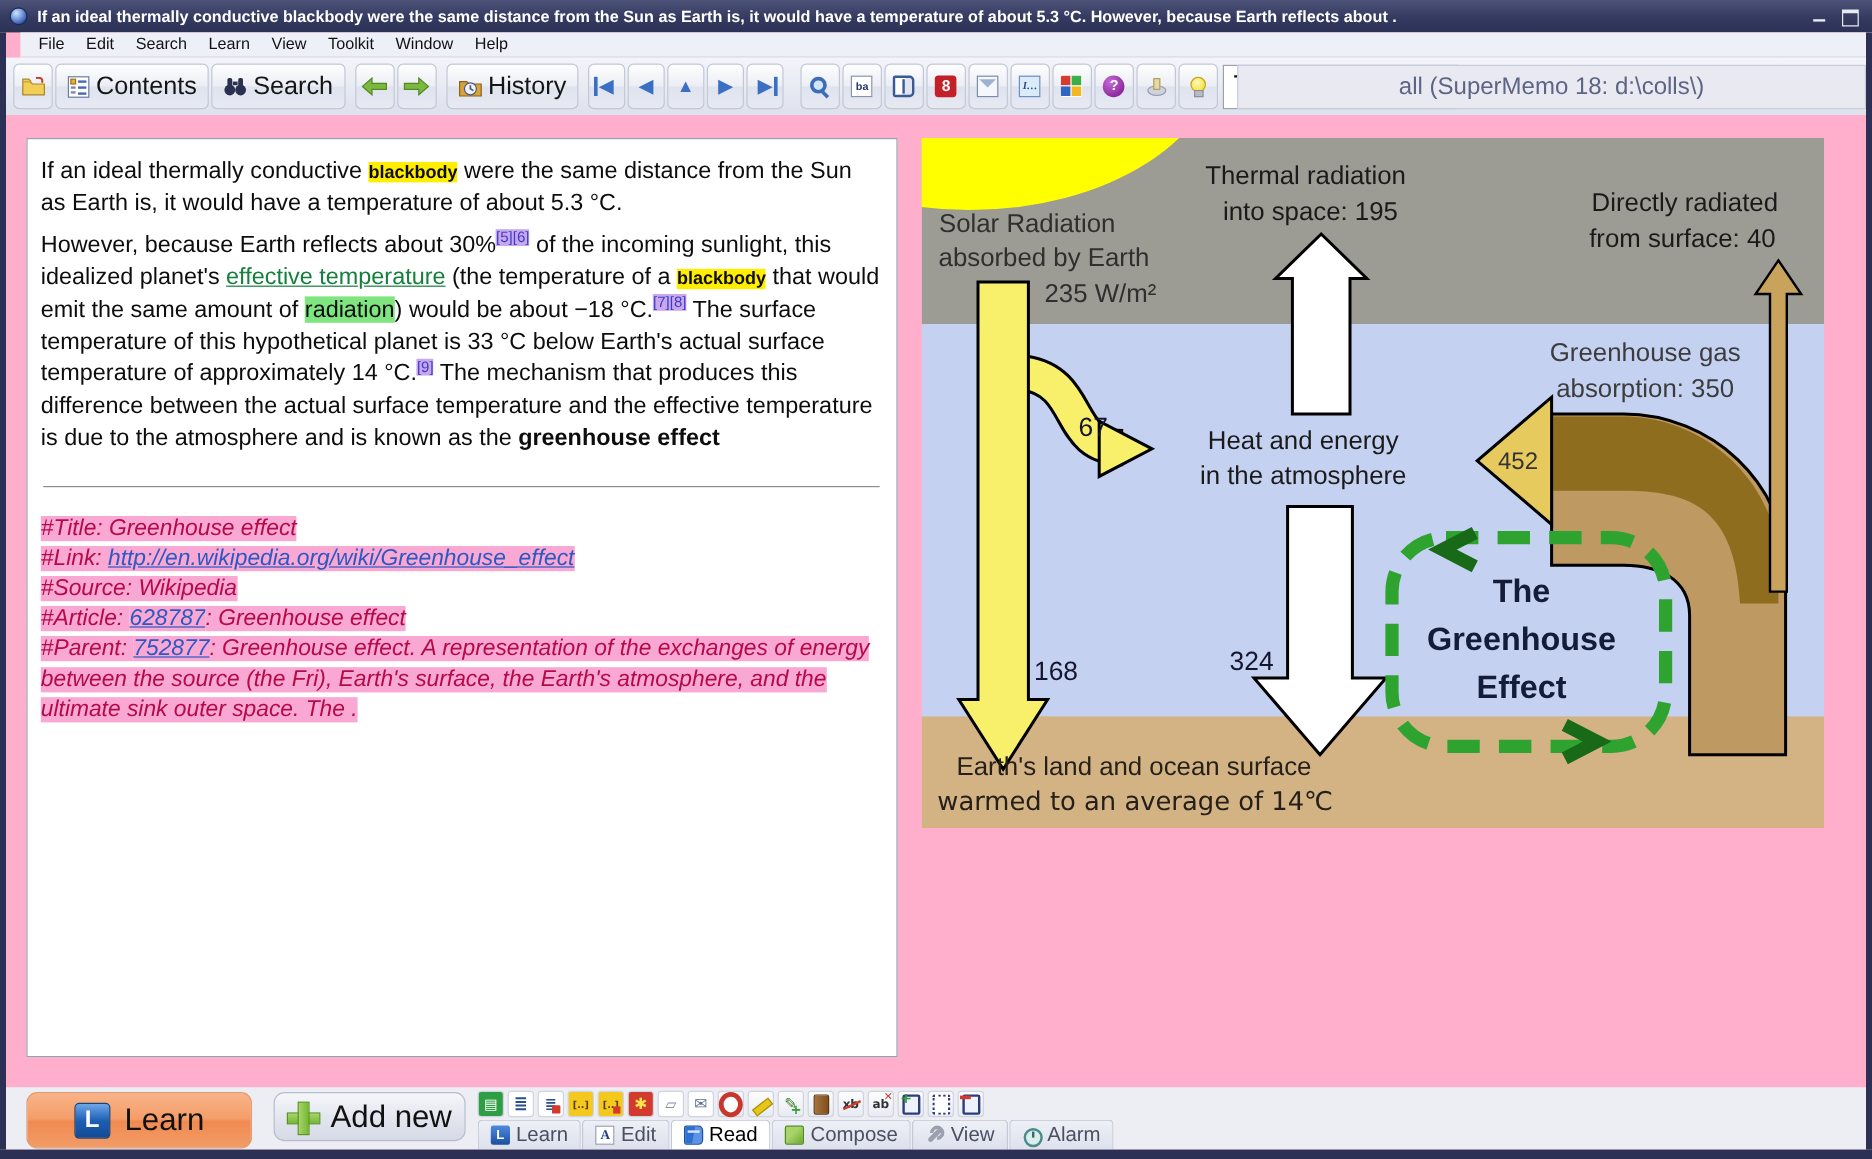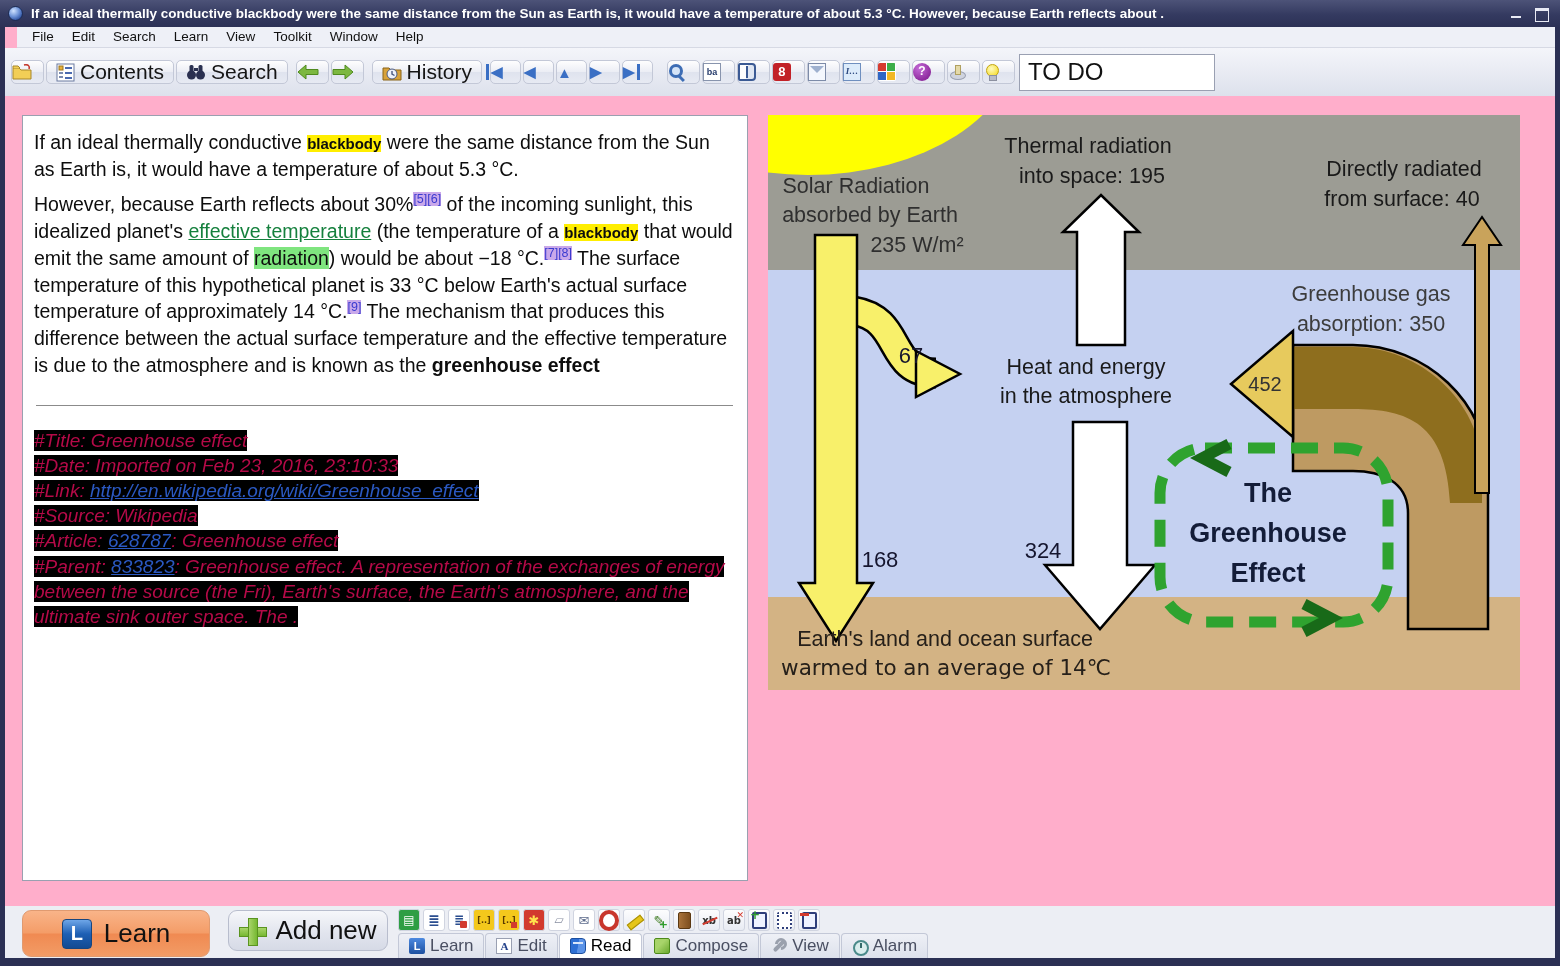--- a/index.html
+++ b/index.html
@@ -23,23 +23,23 @@
   .frame-bottom{position:absolute;left:0;top:958px;width:1560px;height:8px;background:#2b3054;}
 
   
   .menubar{position:absolute;left:17px;top:27px;width:1550px;height:21px;background:#eef0f7;border-bottom:1px solid #d6d9e4;
     display:flex;padding-left:6px;}
   .menu-item{font-size:13.5px;color:#111;padding:2px 9px;cursor:default;}
 
   
   .toolbar{position:absolute;left:5px;top:48px;width:1550px;height:48px;
     background:linear-gradient(#f4f5fa,#dde1ec);display:flex;align-items:center;padding-left:5px;}
-  .tb-btn{height:24px;border:1px solid #c3c8d7;border-radius:5px;margin:0 1px;
+  .tb-btn{height:38px;border:1px solid #c3c8d7;border-radius:5px;margin:0 1px;
     background:linear-gradient(#fefefe,#eceef5 48%,#dfe3ee 52%,#e7eaf3);
-    display:inline-flex;align-items:center;padding:0 9px;cursor:default;}
+    display:inline-flex;align-items:center;justify-content:center;padding:0 9px;cursor:default;}
   .tb-btn-label{font-size:21px;color:#151515;margin-left:5px;}
   .tb-sep{width:6px;}
   .navbtn{width:31px;font-size:15px;color:#3a6fc4;font-weight:bold;padding:0;}
   .navbtn.n-first-icon span,.navbtn.n-last-icon span{position:relative;}
   .navbtn.n-first-icon span::before{content:"";position:absolute;left:-5px;top:1px;bottom:1px;width:3px;background:#3a6fc4;}
   .navbtn.n-last-icon span::after{content:"";position:absolute;right:-5px;top:1px;bottom:1px;width:3px;background:#3a6fc4;}
   .icobtn{width:33px;padding:0;}
   .todo-box{width:196px;height:37px;background:#fff;border:1px solid #9aa0b2;font-size:24px;color:#111;
     padding:0 8px;margin-left:3px;font-family:"Liberation Sans",sans-serif;}
   .collection-panel{position:absolute;right:0;top:6px;width:524px;height:37px;background:#e9eaf1;
@@ -79,21 +79,21 @@
     padding:13px 12px 0 11px;overflow:hidden;cursor:text;}
   .article-text p{margin:0 0 8px 0;font-size:19.5px;line-height:1.38;color:#0d0d0d;}
   .sg-hl-term{background:#ffee00;font-weight:bold;font-size:15px;}
   .sg-ref{background:#c9a8ea;color:#3b3bd0;font-size:12.5px;vertical-align:super;line-height:0;}
   .sg-link{color:#15803d;text-decoration:underline;cursor:pointer;}
   .sg-hl-green{background:#7fe57f;}
   .sg-b{font-weight:bold;}
   .article-rule{border:none;border-top:1px solid #8b8b8b;margin:26px 2px 0 2px;}
   .article-meta{margin-top:22px;}
   .meta-line{font-size:19px;line-height:1.32;font-style:italic;}
-  .meta-line .sg{background:#000000;color:#b50a48;}
+  .meta-line .sg{background:#f9a8d4;color:#b50a48;}
   .meta-line .sg-link{color:#2b59c3;}
 
   
   .diagram{position:absolute;left:763px;top:19px;width:752px;height:575px;}
   .diagram svg{display:block;}
   .dg-label{font-family:"Liberation Sans",sans-serif;}
 
   
   .bottombar{position:absolute;left:5px;top:906px;width:1550px;height:52px;background:#eceef4;}
   .learn-btn{position:absolute;left:17px;top:4px;width:188px;height:47px;border:1px solid #e09a70;border-radius:9px;
@@ -275,37 +275,39 @@
           <span class="tico t-help-icon"></span>
         </span>
         <span class="tb-btn icobtn">
           <span class="tico t-hand-icon"></span>
         </span>
         <span class="tb-btn icobtn">
           <span class="tico t-lightbulb-icon"></span>
         </span>
       </span>
     <input class="todo-box" type="text" value="TO DO" style="">
+    <span class="collection-panel">
+      <span>all (SuperMemo 18: d:\colls\)</span>
+    </span>
   </div>
 
   <div class="main">
 
     <div class="article-panel">
       <div class="article-text" id="article-text">
           <p><span class="">If an ideal thermally conductive </span><span class="sg-hl-term">blackbody</span><span class=""> were the same distance from the Sun as Earth is, it would have a temperature of about 5.3 °C.</span></p>
           <p><span class="">However, because Earth reflects about 30%</span><span class="sg-ref">[5][6]</span><span class=""> of the incoming sunlight, this idealized planet's </span><span class="sg-link">effective temperature</span><span class=""> (the temperature of a </span><span class="sg-hl-term">blackbody</span><span class=""> that would emit the same amount of </span><span class="sg-hl-green">radiation</span><span class="">) would be about −18 °C.</span><span class="sg-ref">[7][8]</span><span class=""> The surface temperature of this hypothetical planet is 33 °C below Earth's actual surface temperature of approximately 14 °C.</span><span class="sg-ref">[9]</span><span class=""> The mechanism that produces this difference between the actual surface temperature and the effective temperature is due to the atmosphere and is known as the </span><span class="sg-b">greenhouse effect</span></p>
         </div>
       <hr class="article-rule">
       <div class="article-meta" id="article-meta">
           <div class="meta-line"><span class="sg">#Title: Greenhouse effect</span></div>
-          <div class="meta-line"><span class="sg">#Date: Imported on Feb 23, 2016, 23:10:33</span></div>
           <div class="meta-line"><span class="sg">#Link: </span><span class="sg sg-link">http://en.wikipedia.org/wiki/Greenhouse_effect</span></div>
           <div class="meta-line"><span class="sg">#Source: Wikipedia</span></div>
           <div class="meta-line"><span class="sg">#Article: </span><span class="sg sg-link">628787</span><span class="sg">: Greenhouse effect</span></div>
-          <div class="meta-line"><span class="sg">#Parent: </span><span class="sg sg-link">833823</span><span class="sg">: Greenhouse effect. A representation of the exchanges of energy between the source (the Fri), Earth's surface, the Earth's atmosphere, and the ultimate sink outer space. The .</span></div>
+          <div class="meta-line"><span class="sg">#Parent: </span><span class="sg sg-link">752877</span><span class="sg">: Greenhouse effect. A representation of the exchanges of energy between the source (the Fri), Earth's surface, the Earth's atmosphere, and the ultimate sink outer space. The .</span></div>
         </div>
     </div>
 
     <div class="diagram">
       <svg width="752" height="575" viewBox="0 0 752 575">
         <rect x="0" y="0" width="752" height="575" fill="#c5d1f1"></rect>
         <rect x="0" y="0" width="752" height="155" fill="#9c9c94"></rect>
         <ellipse cx="40" cy="-75" rx="210" ry="135" fill="#ffff00"></ellipse>
         <rect x="0" y="482" width="752" height="93" fill="#d3b384"></rect>
 

